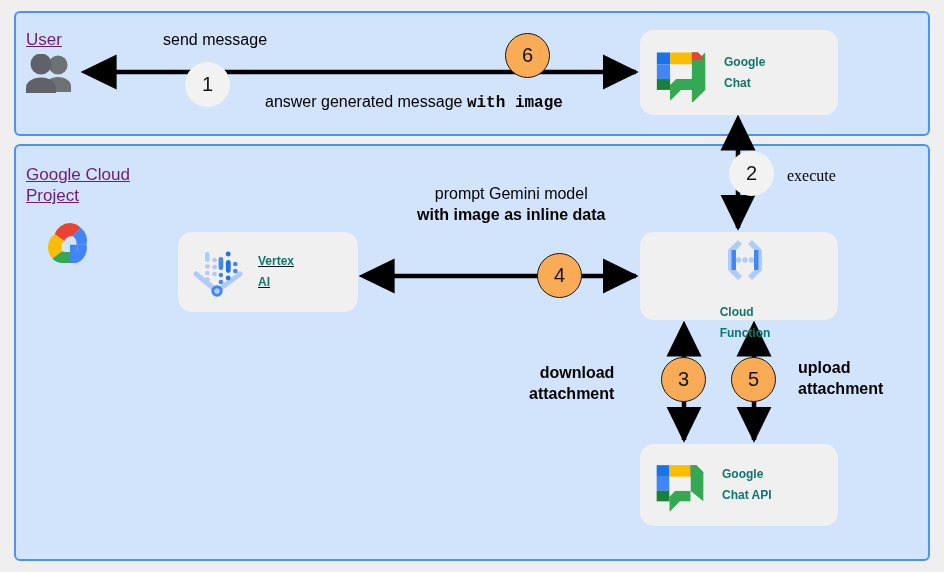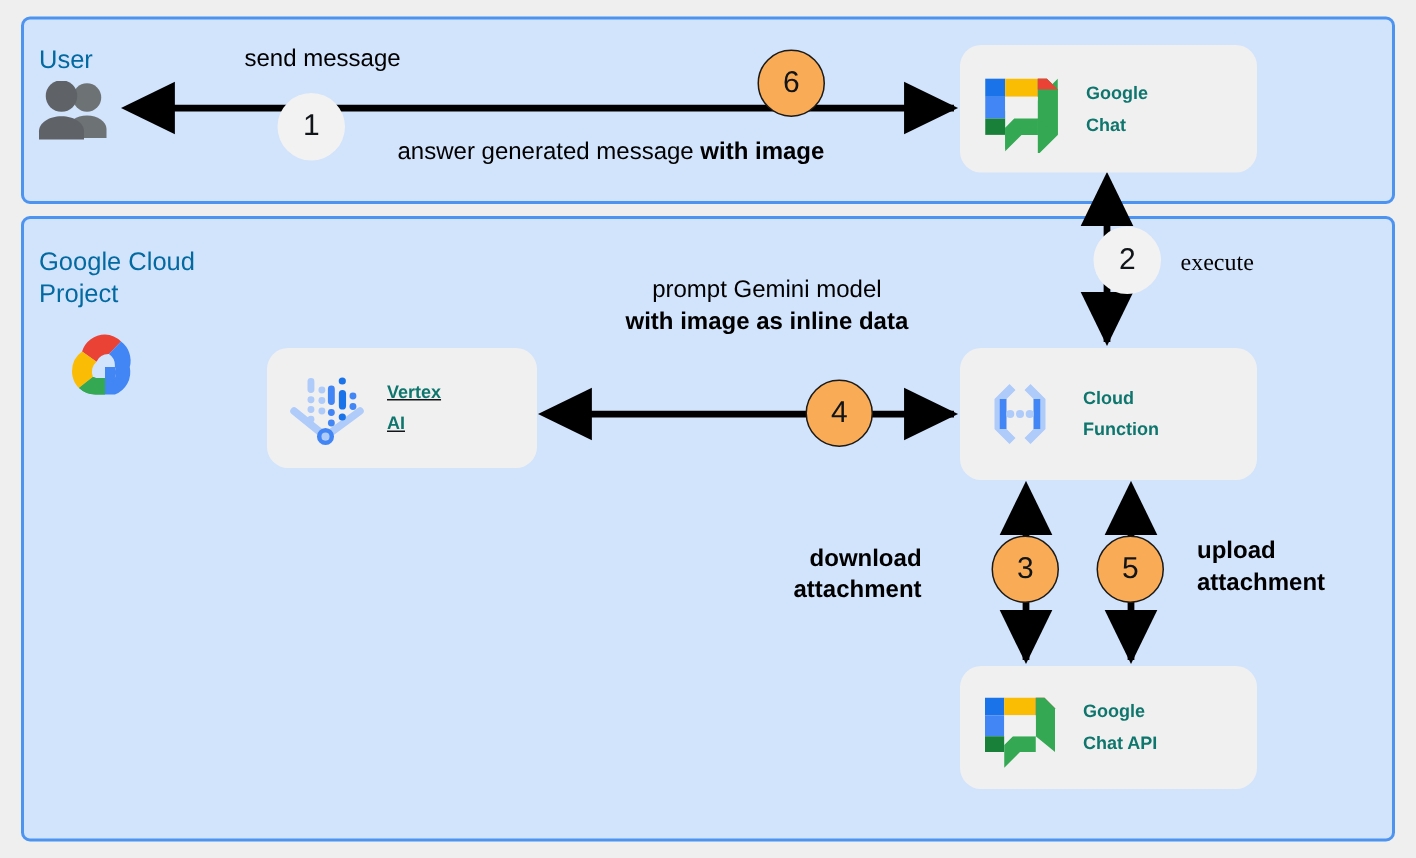--- a/index.html
+++ b/index.html
@@ -21,23 +21,24 @@
     box-sizing:border-box;
   }
   #panel-user{left:14px;top:11px;width:916px;height:125px;}
   #panel-gcp{left:14px;top:144px;width:916px;height:417px;}
 
   
   .panel-title{
     position:absolute;
     font-size:17px;
     line-height:21px;
-    color:#0369a1;
+    color:#701a75;
     white-space:pre-line;
     z-index:6;
+    text-decoration:underline;
   }
   #title-user{left:26px;top:29px;}
   #title-gcp{left:26px;top:164px;}
 
   
   .card{
     position:absolute;
     background:#f0f0f0;
     border-radius:14px;
     display:flex;
@@ -48,35 +49,35 @@
   .card .card-icon{flex:0 0 auto;display:flex;align-items:center;justify-content:center;}
   .card .card-label{
     font-size:12px;
     font-weight:bold;
     line-height:21px;
     white-space:pre-line;
     color:#0f766e;
   }
   #card-google-chat{left:640px;top:30px;width:198px;height:85px;padding-left:12px;gap:14px;}
   #card-vertex-ai{left:178px;top:232px;width:180px;height:80px;padding-left:12px;gap:12px;text-decoration:underline;}
-  #card-cloud-function{left:640px;top:232px;width:198px;height:88px;padding-left:12px;gap:14px;}
+  #card-cloud-function{left:640px;top:232px;width:198px;height:88px;padding-left:12px;gap:14px;flex-direction:column;}
   #card-google-chat-api{left:640px;top:444px;width:198px;height:82px;padding-left:12px;gap:14px;}
 
   
   .edge-label{
     position:absolute;
     font-size:16px;
     line-height:21px;
     color:#000000;
     white-space:pre;
     z-index:6;
   }
   #lbl-send-message{left:163px;top:29px;}
   #lbl-answer{left:265px;top:91px;}
-  #lbl-answer .strong{font-weight:bold;}
+  #lbl-answer .strong{font-weight:bold;font-family:Liberation Mono, monospace;}
   #lbl-execute{left:787px;top:165px;font-family:Liberation Serif, serif;}
   #lbl-prompt{left:417px;top:183px;text-align:center;}
   #lbl-prompt .strong{font-weight:bold;}
   #lbl-download{left:529px;top:362px;text-align:right;white-space:pre-line;font-weight:bold;}
   #lbl-upload{left:798px;top:357px;white-space:pre-line;font-weight:bold;}
 
   
   .conn{position:absolute;z-index:3;}
 
   

